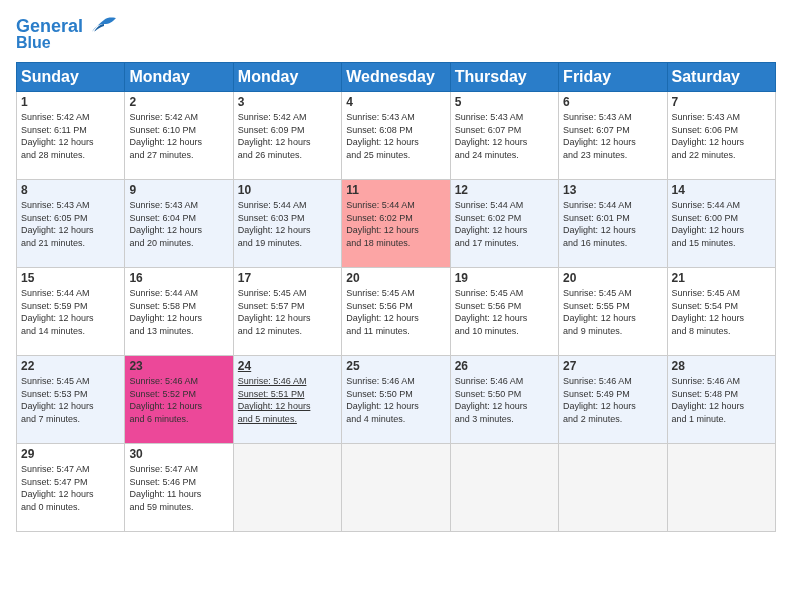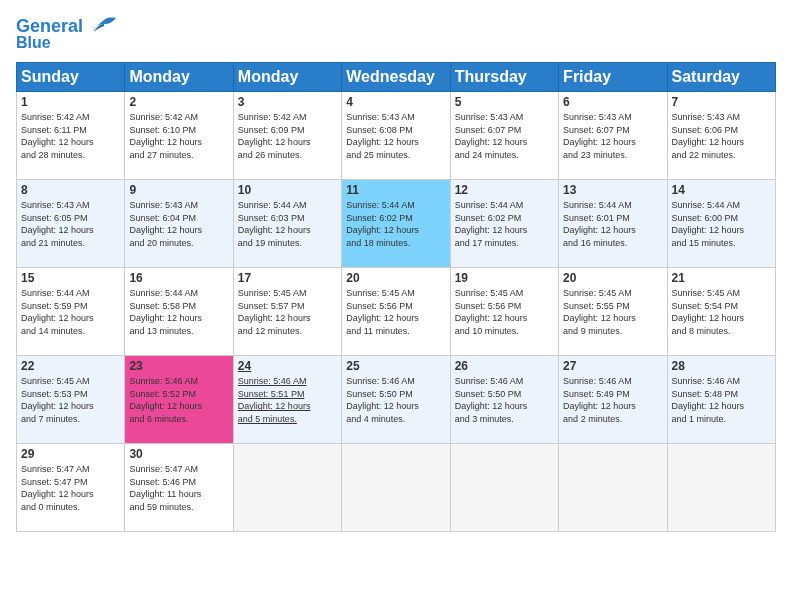--- a/index.html
+++ b/index.html
@@ -195,21 +195,21 @@
 Daylight: 12 hours
 and 20 minutes.</div>
             </td>
             <td style="background: rgb(237, 243, 252);">
               <span class="day-num">10</span>
               <div class="cell-text" style="white-space: pre-line;">Sunrise: 5:44 AM
 Sunset: 6:03 PM
 Daylight: 12 hours
 and 19 minutes.</div>
             </td>
-            <td style="background: #7dd3fc;">
+            <td style="background: #fca5a5;">
               <span class="day-num">11</span>
               <div class="cell-text" style="white-space: pre-line;">Sunrise: 5:44 AM
 Sunset: 6:02 PM
 Daylight: 12 hours
 and 18 minutes.</div>
             </td>
             <td style="background: rgb(237, 243, 252);">
               <span class="day-num">12</span>
               <div class="cell-text" style="white-space: pre-line;">Sunrise: 5:44 AM
 Sunset: 6:02 PM

